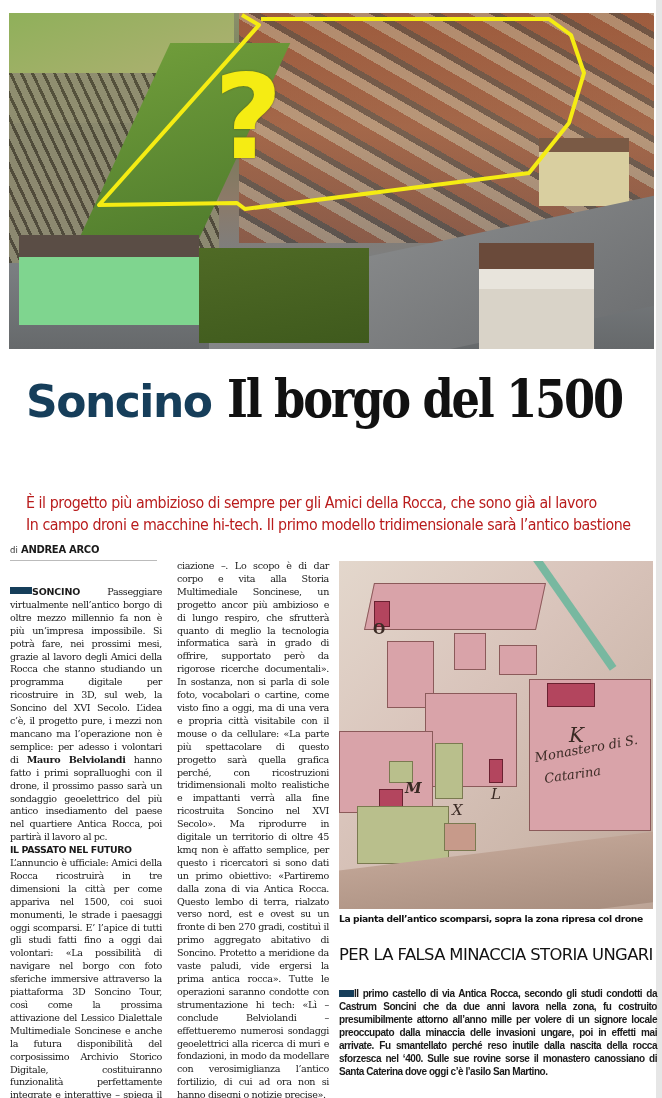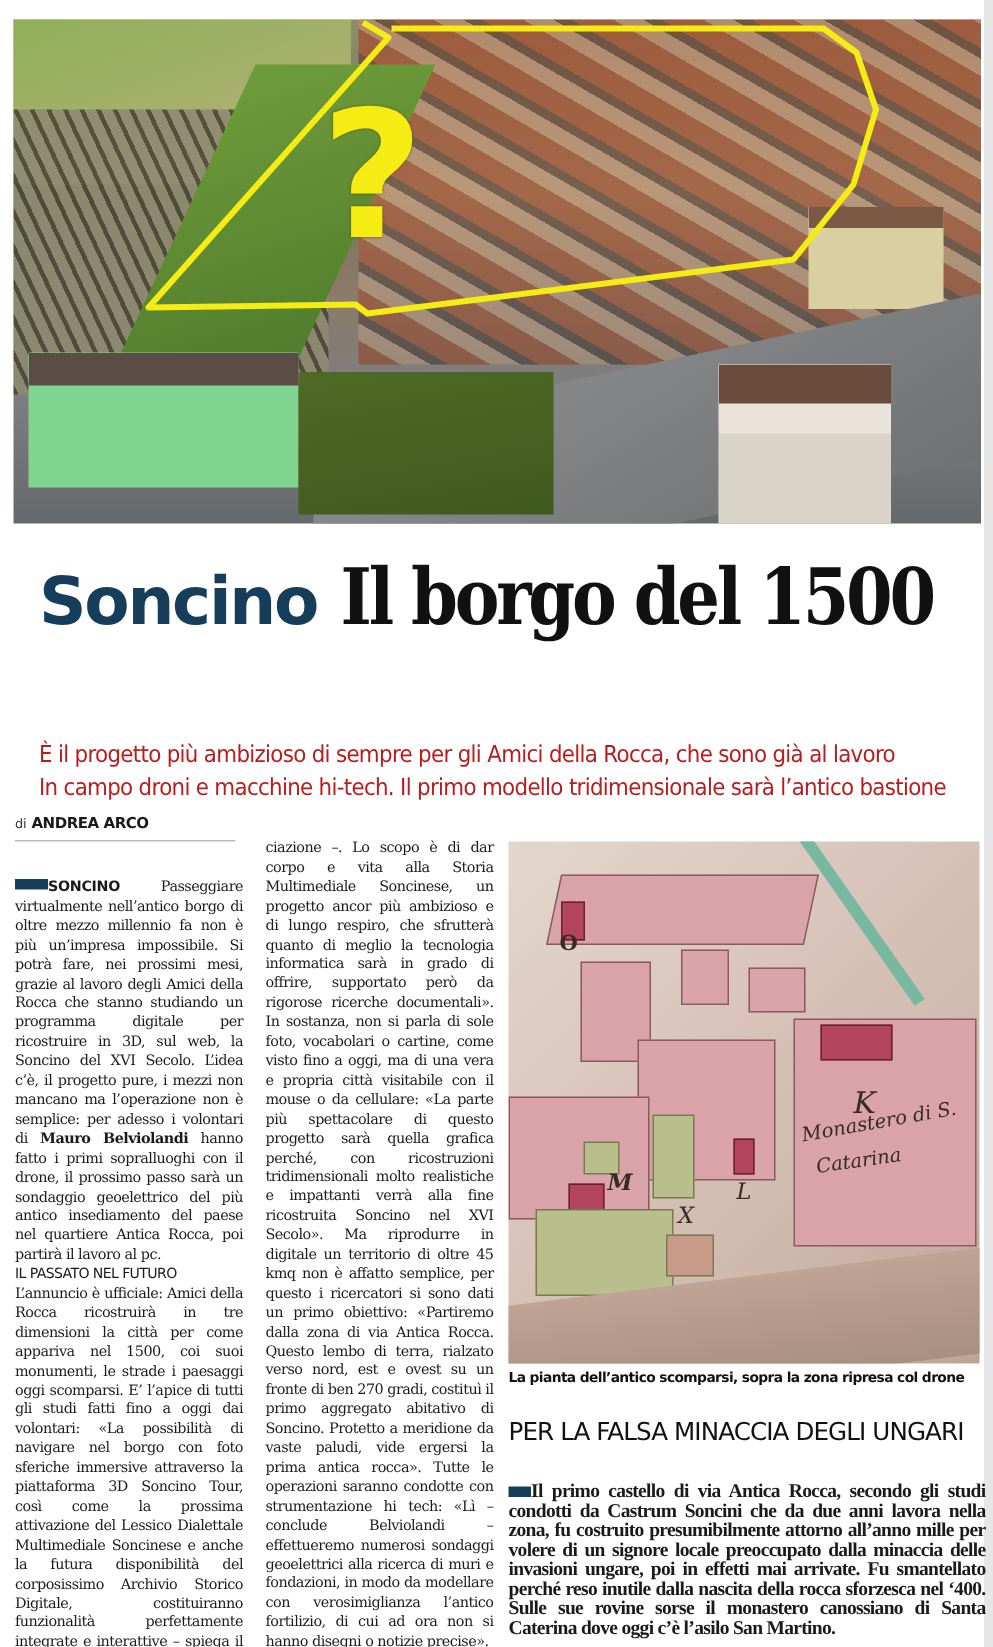--- a/index.html
+++ b/index.html
@@ -57,21 +57,21 @@
   .col {
     position:absolute; width:152px; font-family:"DejaVu Serif", serif; font-size:9.6px; line-height:12.9px;
     color:#1a1a1a; text-align:justify; letter-spacing:-.35px;
   }
   .col p { margin:0; }
   .col1 { left:10px; top:586px; }
   .col2 { left:177px; top:560px; }
   .dateline-bar { display:inline-block; width:22px; height:7px; background:#163e5a; vertical-align:1px; }
   .dateline { font-family:"DejaVu Sans", sans-serif; font-weight:bold; font-size:9.5px; letter-spacing:-.2px; }
   .b { font-weight:bold; }
-  .section-head { font-family:"DejaVu Sans", sans-serif; font-weight:normal; font-size:9.4px; letter-spacing:-.4px; margin:3px 0 0 0; }
+  .section-head { font-family:"DejaVu Sans", sans-serif; font-weight:bold; font-size:9.4px; letter-spacing:-.4px; margin:3px 0 0 0; }
 
   
   .map {
     position:absolute; left:339px; top:561px; width:314px; height:348px; overflow:hidden;
     background:linear-gradient(135deg,#e3d7cc,#d9c4bb 40%,#cdb8ac 70%,#bca496);
   }
   .map .blk { position:absolute; background:#d9a3a9; border:1px solid #8b5a5a; }
   .map .grn { position:absolute; background:#b9bf8c; border:1px solid #7a7a50; }
   .map .red { position:absolute; background:#b3455e; border:1px solid #6a2030; }
   .map .lbl { position:absolute; font-family:"DejaVu Serif", serif; font-style:italic; color:#3a2a24; }
@@ -82,22 +82,22 @@
     font-size:9.2px; color:#111; letter-spacing:-.4px; white-space:nowrap;
   }
 
   
   .story-head {
     position:absolute; left:339px; top:945px; width:320px; font-family:"DejaVu Sans", sans-serif;
     font-size:16.4px; line-height:19px; color:#111; letter-spacing:-.6px; white-space:nowrap;
   }
   .story-head .sk { color:#163e5a; font-weight:bold; }
   .story-body {
-    position:absolute; left:339px; top:987px; width:318px; font-family:Liberation Serif, serif; font-weight:bold;
-    font-size:13px; line-height:13px; color:#1a1a1a; text-align:justify; letter-spacing:-.45px;
+    position:absolute; left:339px; top:987px; width:318px; font-family:Liberation Sans, sans-serif; font-weight:bold;
+    font-size:10px; line-height:13px; color:#1a1a1a; text-align:justify; letter-spacing:-.45px;
   }
   .story-body .bar { display:inline-block; width:15px; height:7px; background:#163e5a; vertical-align:0; }
 </style>
 </head>
 <body>
 
 <div class="right-strip"></div>
 
 <div class="hero">
   <div class="field"></div>
@@ -166,17 +166,17 @@
   <div class="lbl" style="left:230px;top:162px;font-size:20px;">K</div>
   <div class="lbl" style="left:195px;top:180px;font-size:13px;transform:rotate(-10deg);">Monastero di S.</div>
   <div class="lbl" style="left:205px;top:206px;font-size:13px;transform:rotate(-8deg);">Catarina</div>
   <div class="lbl" style="left:66px;top:218px;font-size:15px;font-weight:bold;">M</div>
   <div class="lbl" style="left:152px;top:224px;font-size:15px;">L</div>
   <div class="lbl" style="left:113px;top:240px;font-size:15px;">X</div>
 </div>
 <div class="caption">La pianta dell’antico scomparsi, sopra la zona ripresa col drone</div>
 
 <div class="story-head">
-  <div>PER LA FALSA MINACCIA DEGLI UNGARI</div>
+  <div>PER LA FALSA MINACCIA STORIA UNGARI</div>
 </div>
 <div class="story-body">
   <span class="bar"></span><span>Il primo castello di via Antica Rocca, secondo gli studi condotti da Castrum Soncini che da due anni lavora nella zona, fu costruito presumibilmente attorno all’anno mille per volere di un signore locale preoccupato dalla minaccia delle invasioni ungare, poi in effetti mai arrivate. Fu smantellato perché reso inutile dalla nascita della rocca sforzesca nel ‘400. Sulle sue rovine sorse il monastero canossiano di Santa Caterina dove oggi c’è l’asilo San Martino.</span>
 </div>
 
 </body></html>

